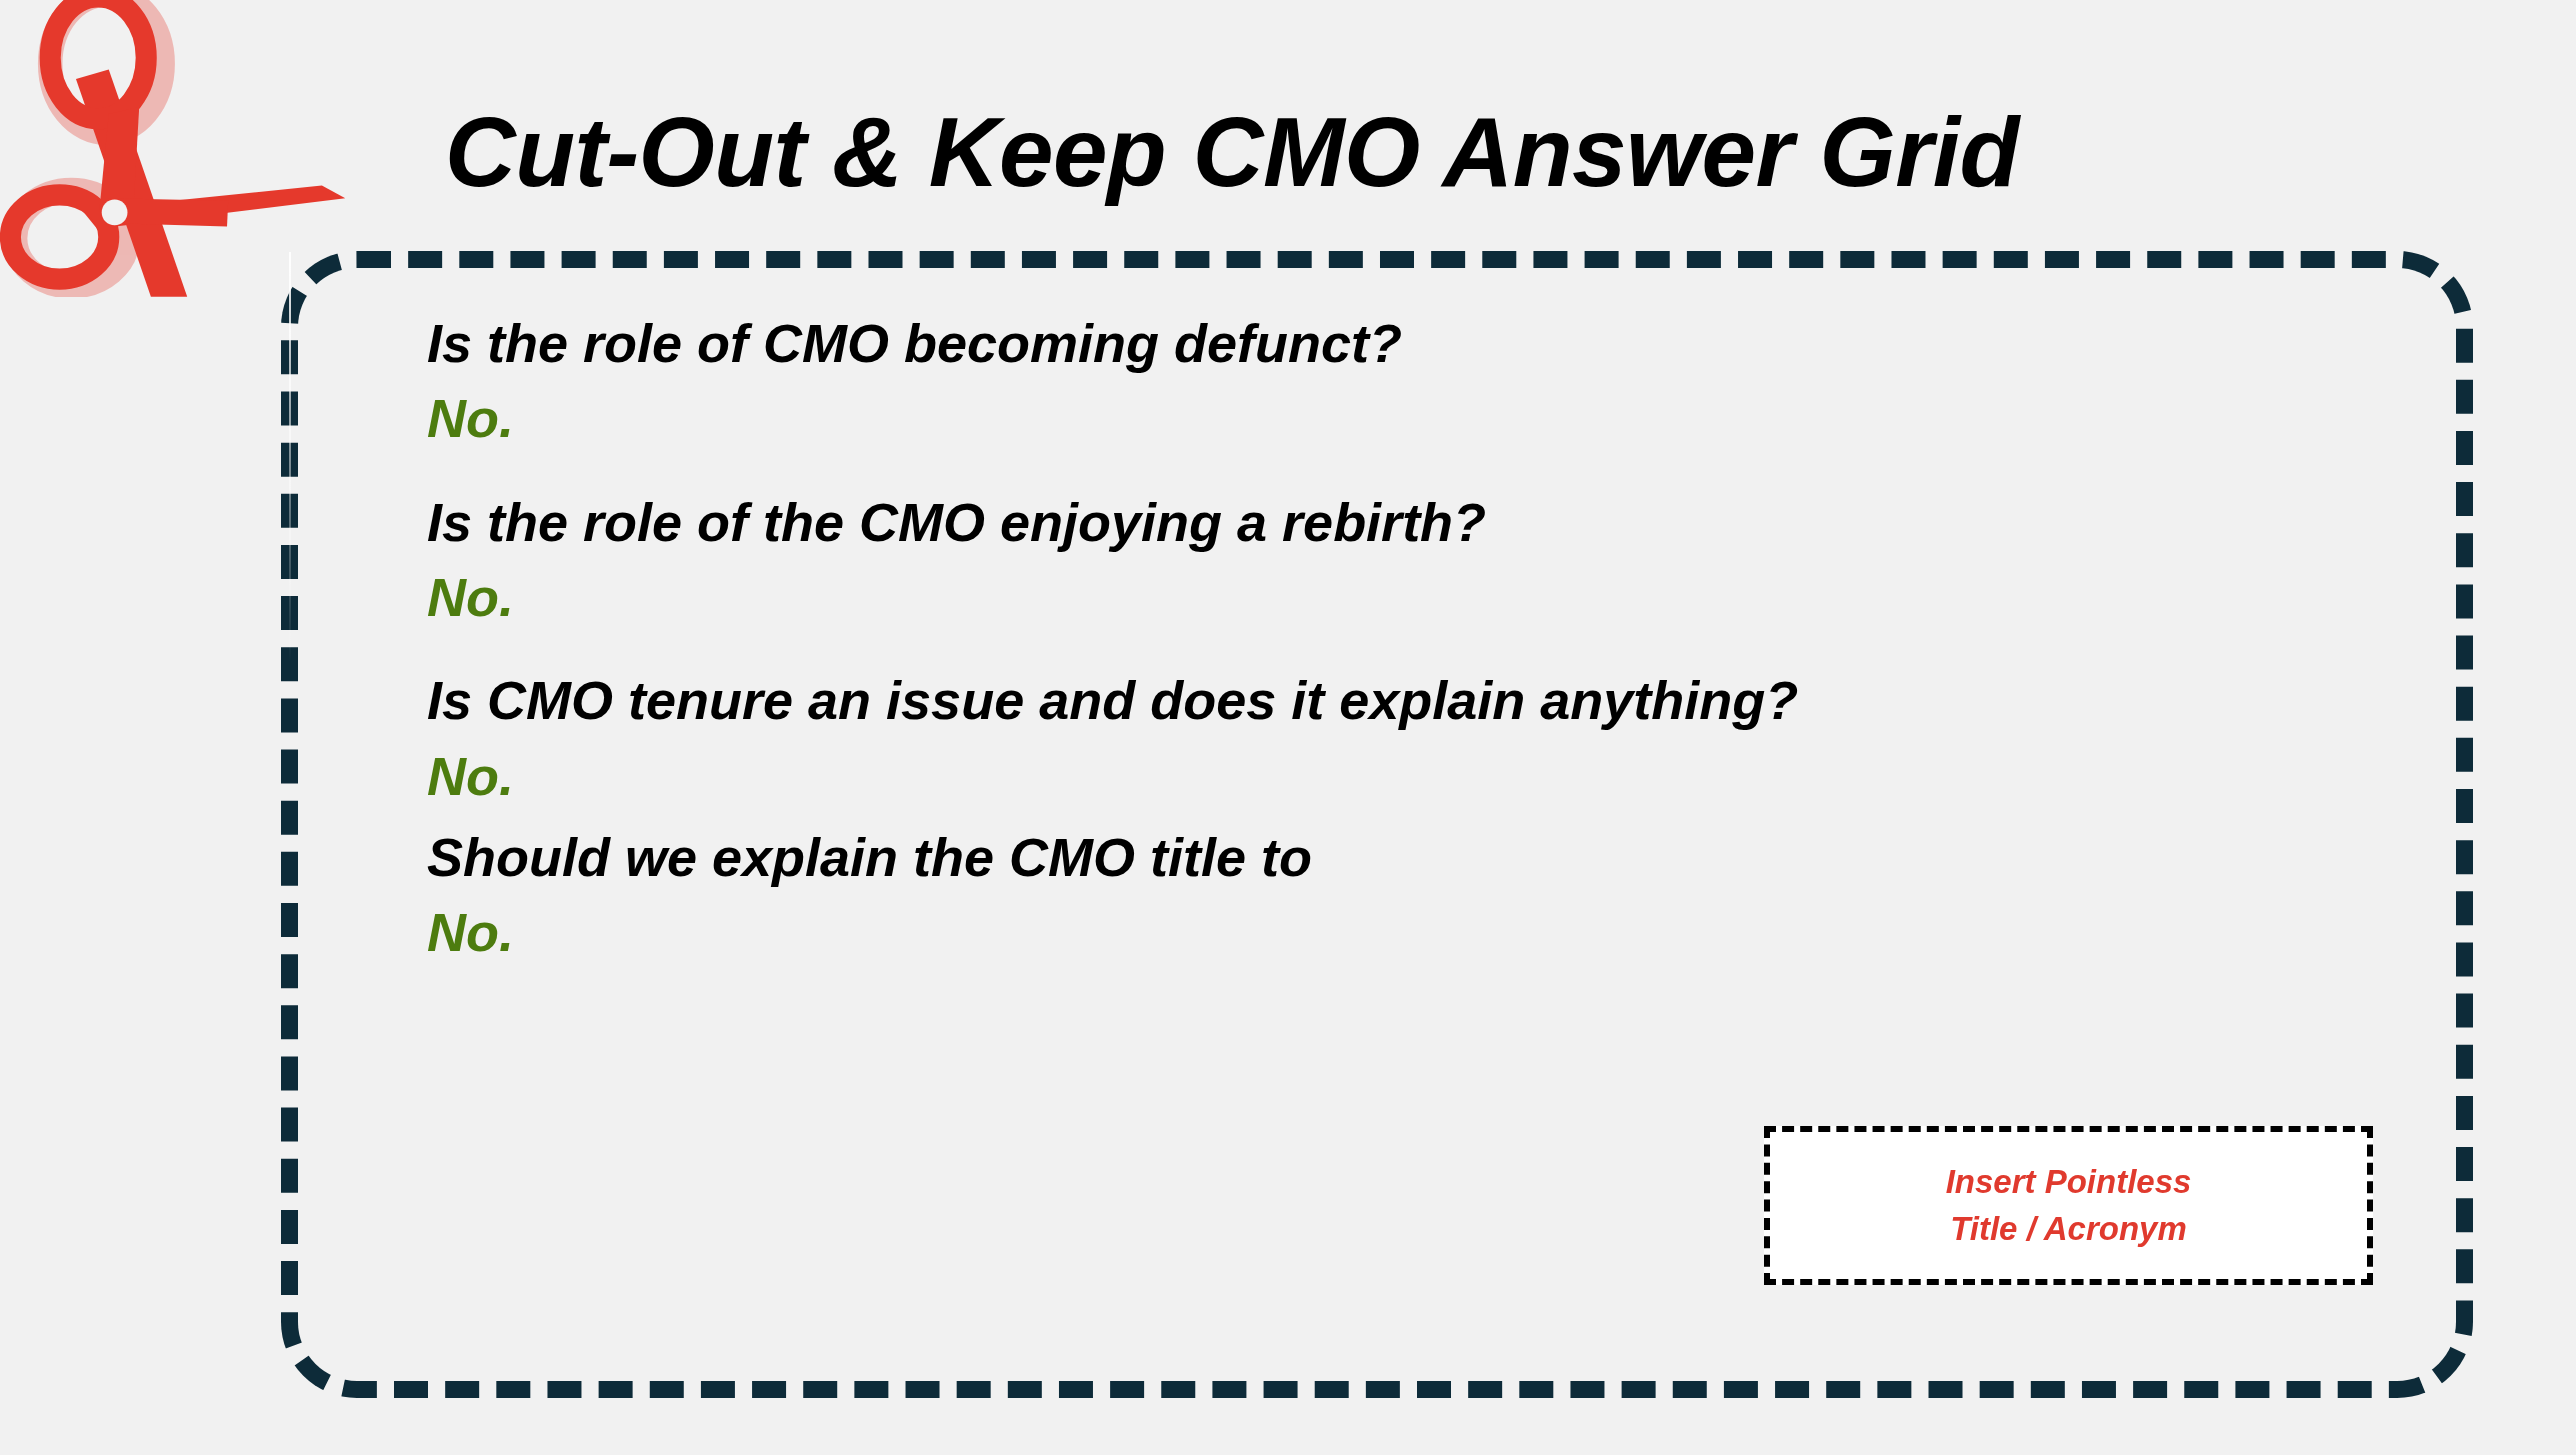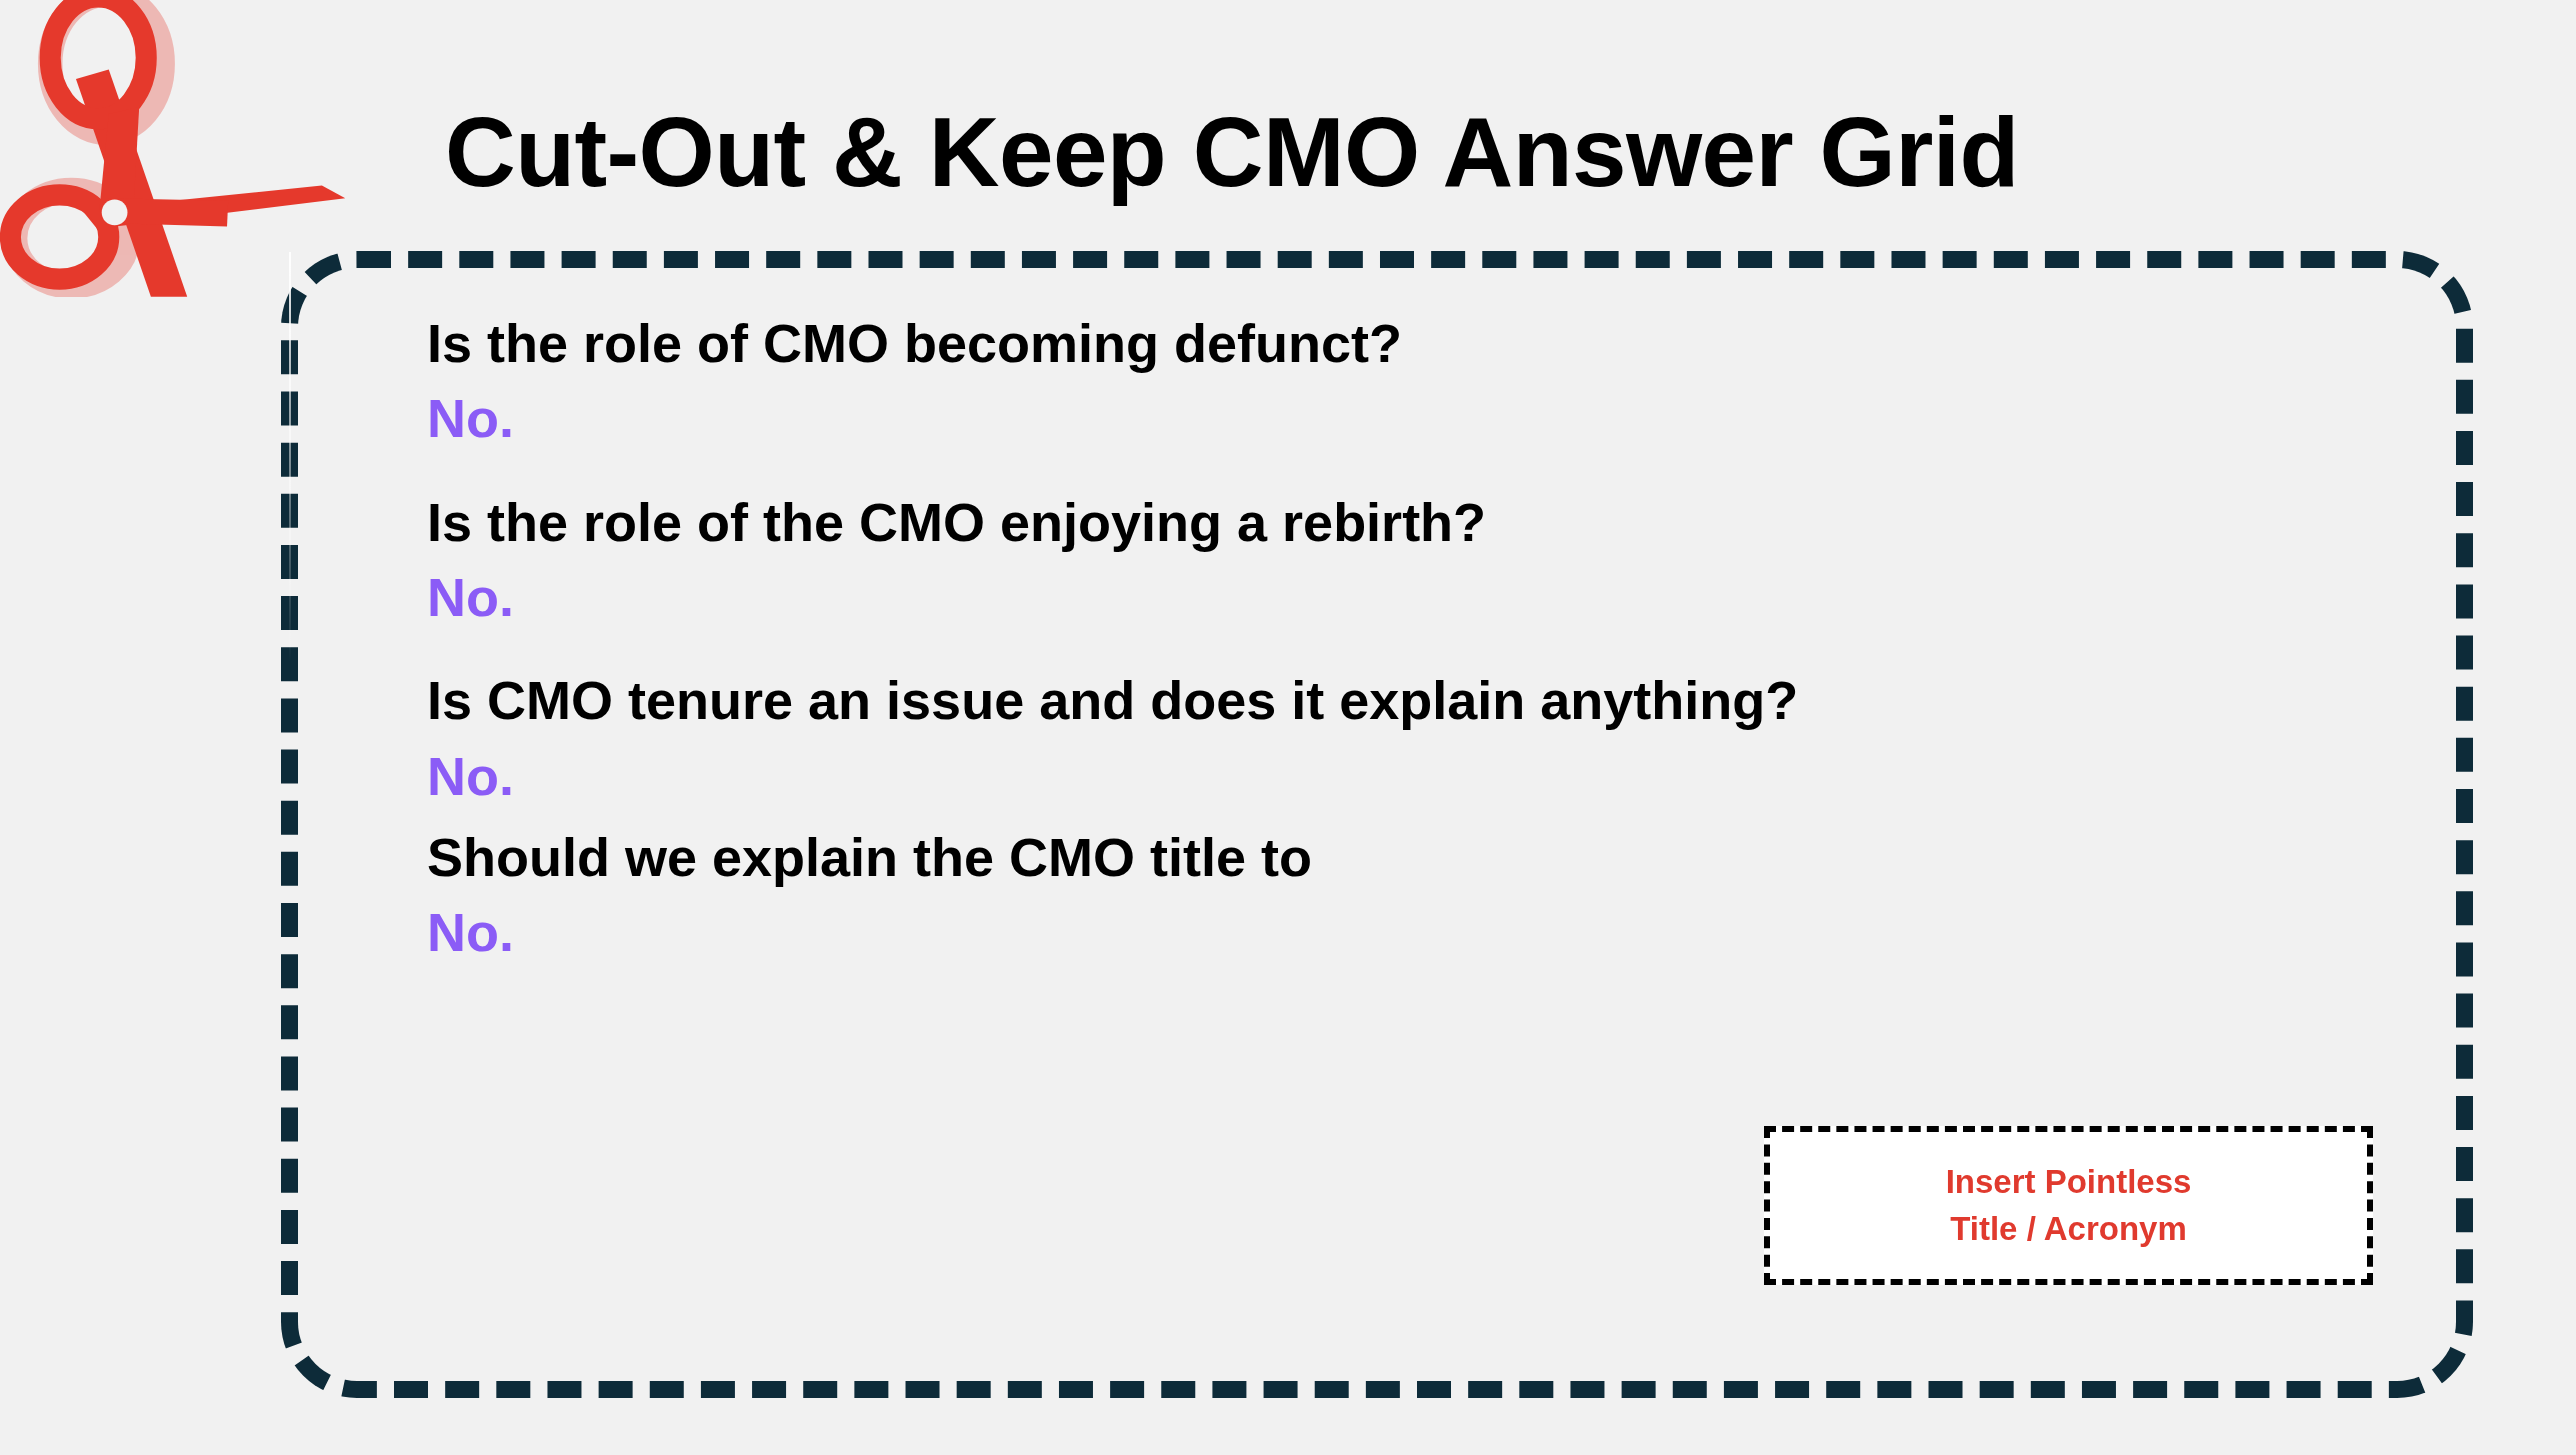--- a/index.html
+++ b/index.html
@@ -10,20 +10,21 @@
   }
   body {
     font-family: "Liberation Sans", "DejaVu Sans", sans-serif;
   }
   #slide {
     position: relative;
     width: 2576px;
     height: 1456px;
     background: #f1f1f1;
     overflow: hidden;
+    font-style: italic;
   }
 
   
   #scissors-icon {
     position: absolute;
     left: -5.9px;
     top: -8.2px;
     width: 363px;
     height: 305px;
     pointer-events: none;
@@ -84,21 +85,21 @@
     font-size: 54px;
     line-height: 1.12;
     font-weight: bold;
     color: #000000;
     white-space: nowrap;
   }
   .qa-answer {
     font-size: 54px;
     line-height: 1.15;
     font-weight: bold;
-    color: #8b5cf6;
+    color: #4d7c0f;
     margin-top: 14px;
   }
   .qa-item.item-0 { margin-bottom: 42px; }
   .qa-item.item-1 { margin-bottom: 42px; }
   .qa-item.item-2 { margin-bottom: 20px; }
   .qa-item.item-3 { margin-bottom: 0; }
 
   
   #insert-placeholder {
     position: absolute;

